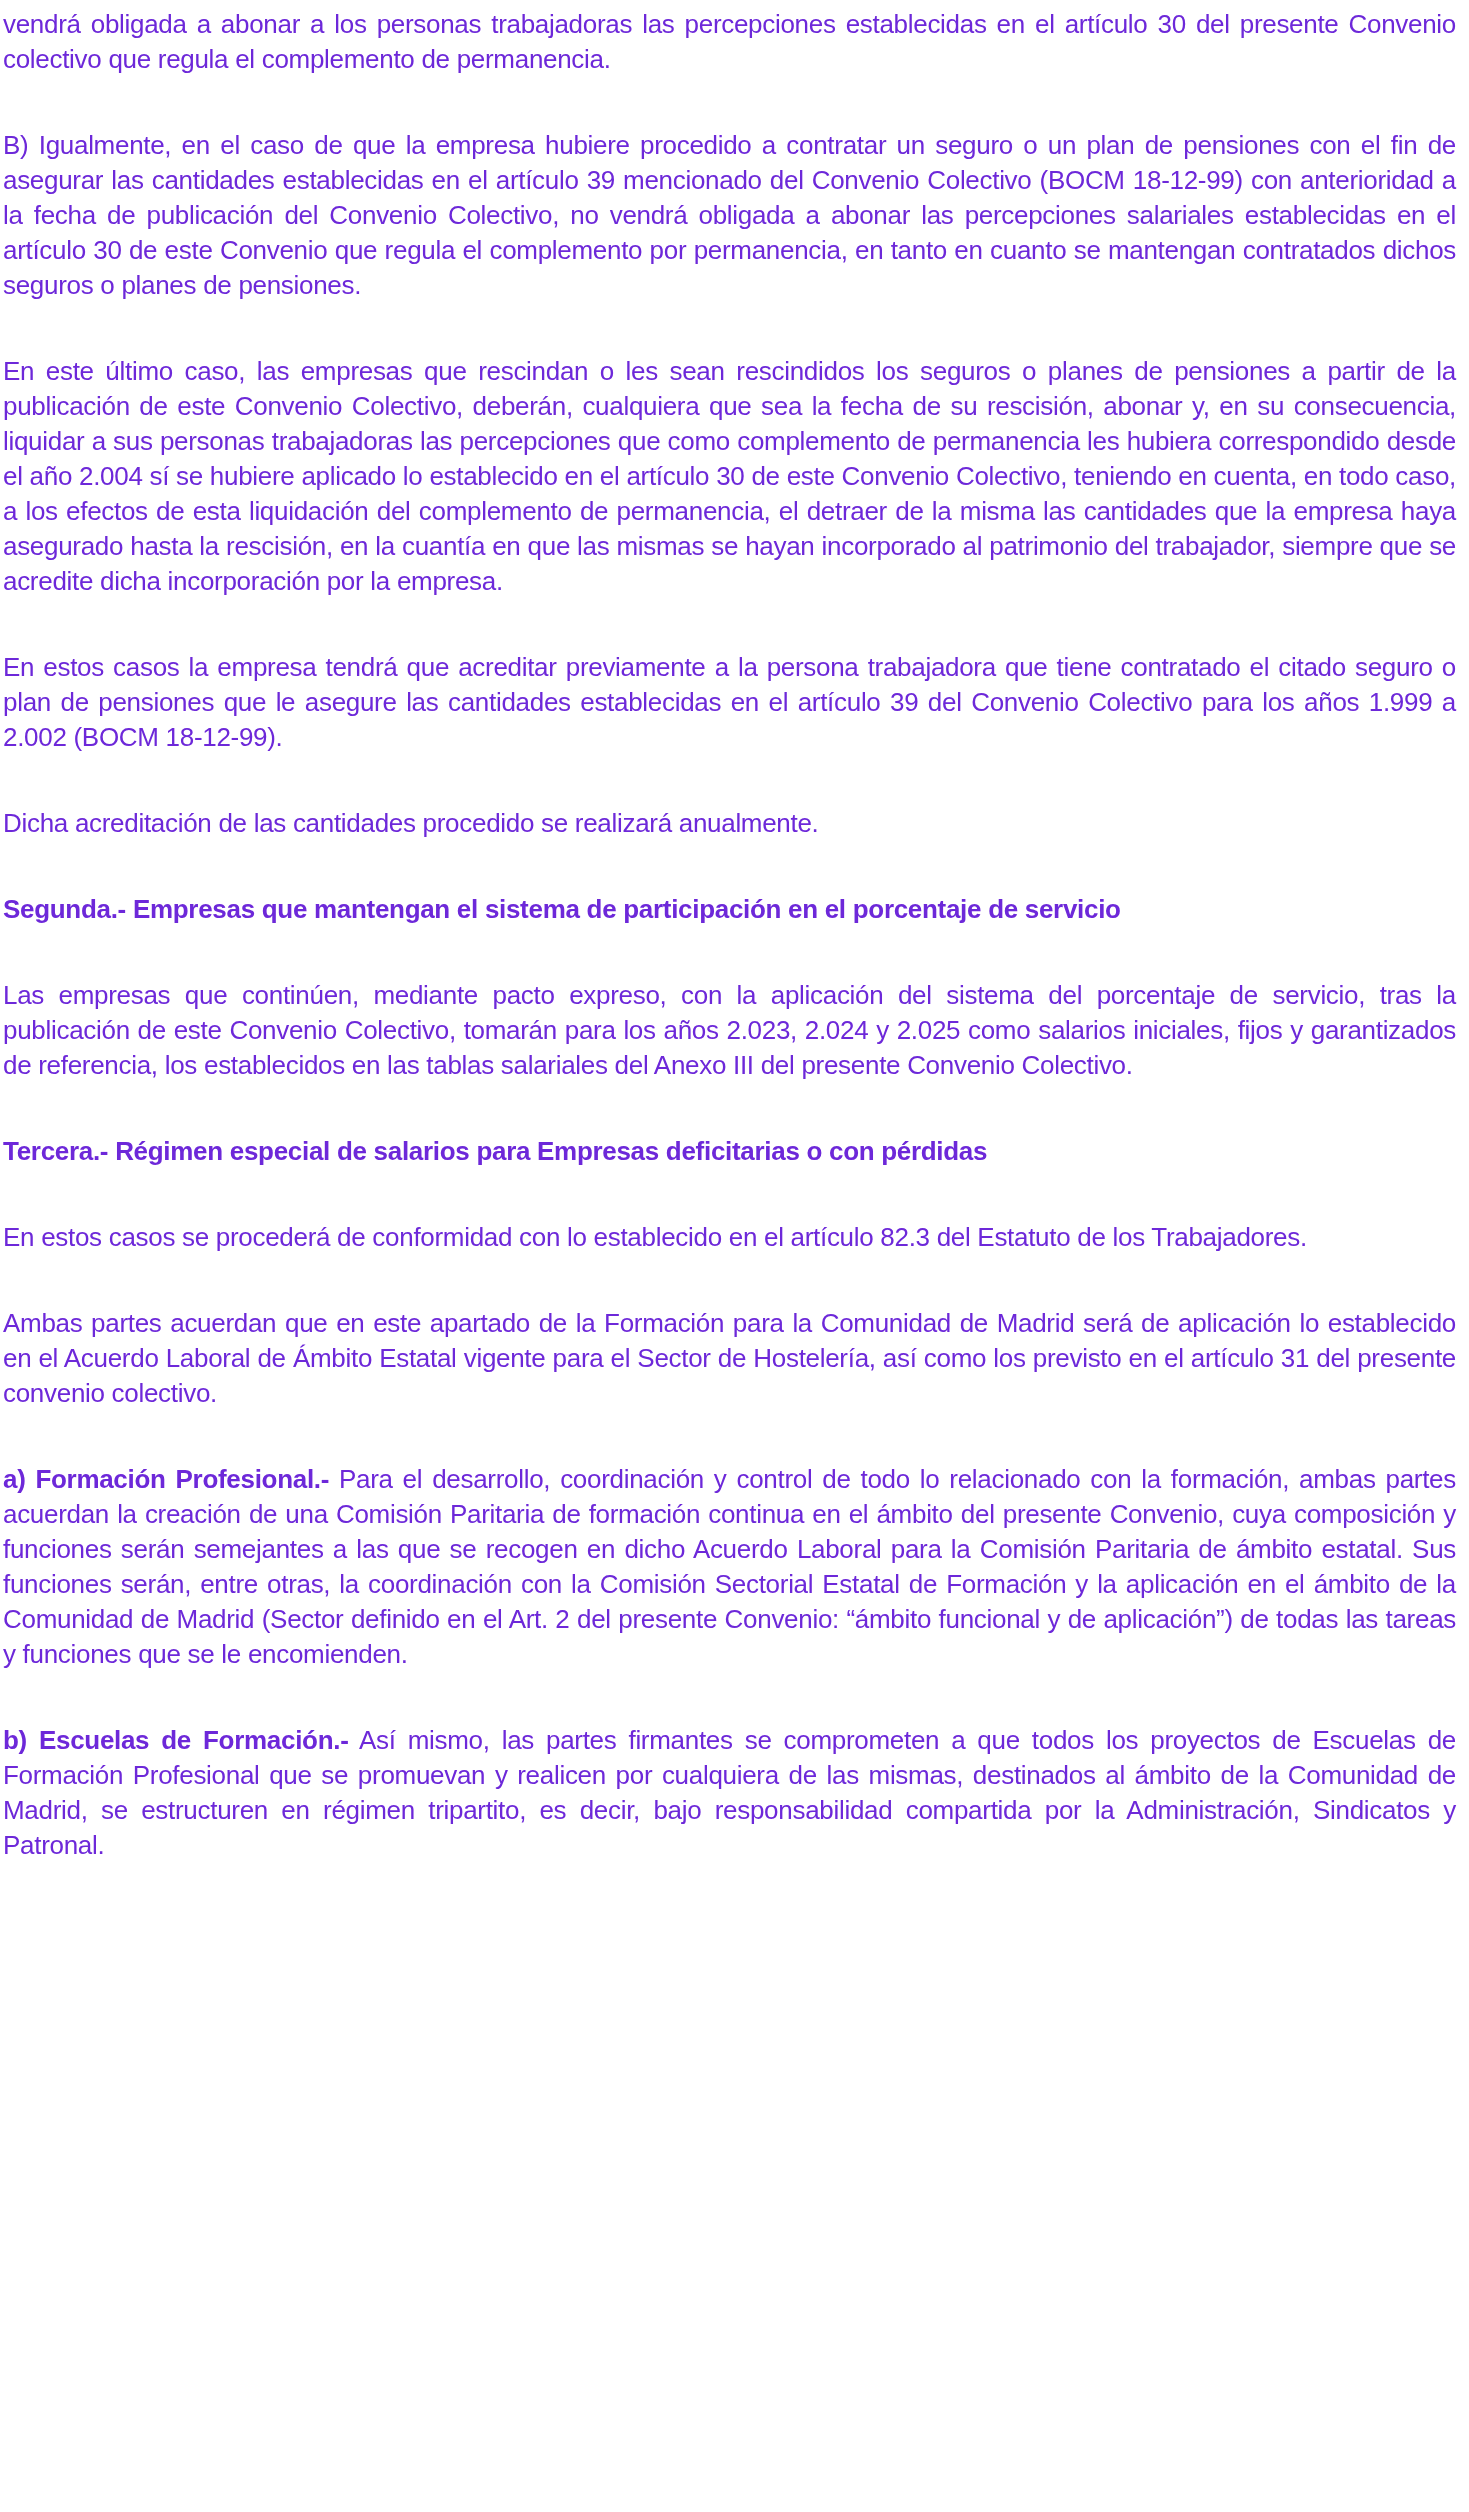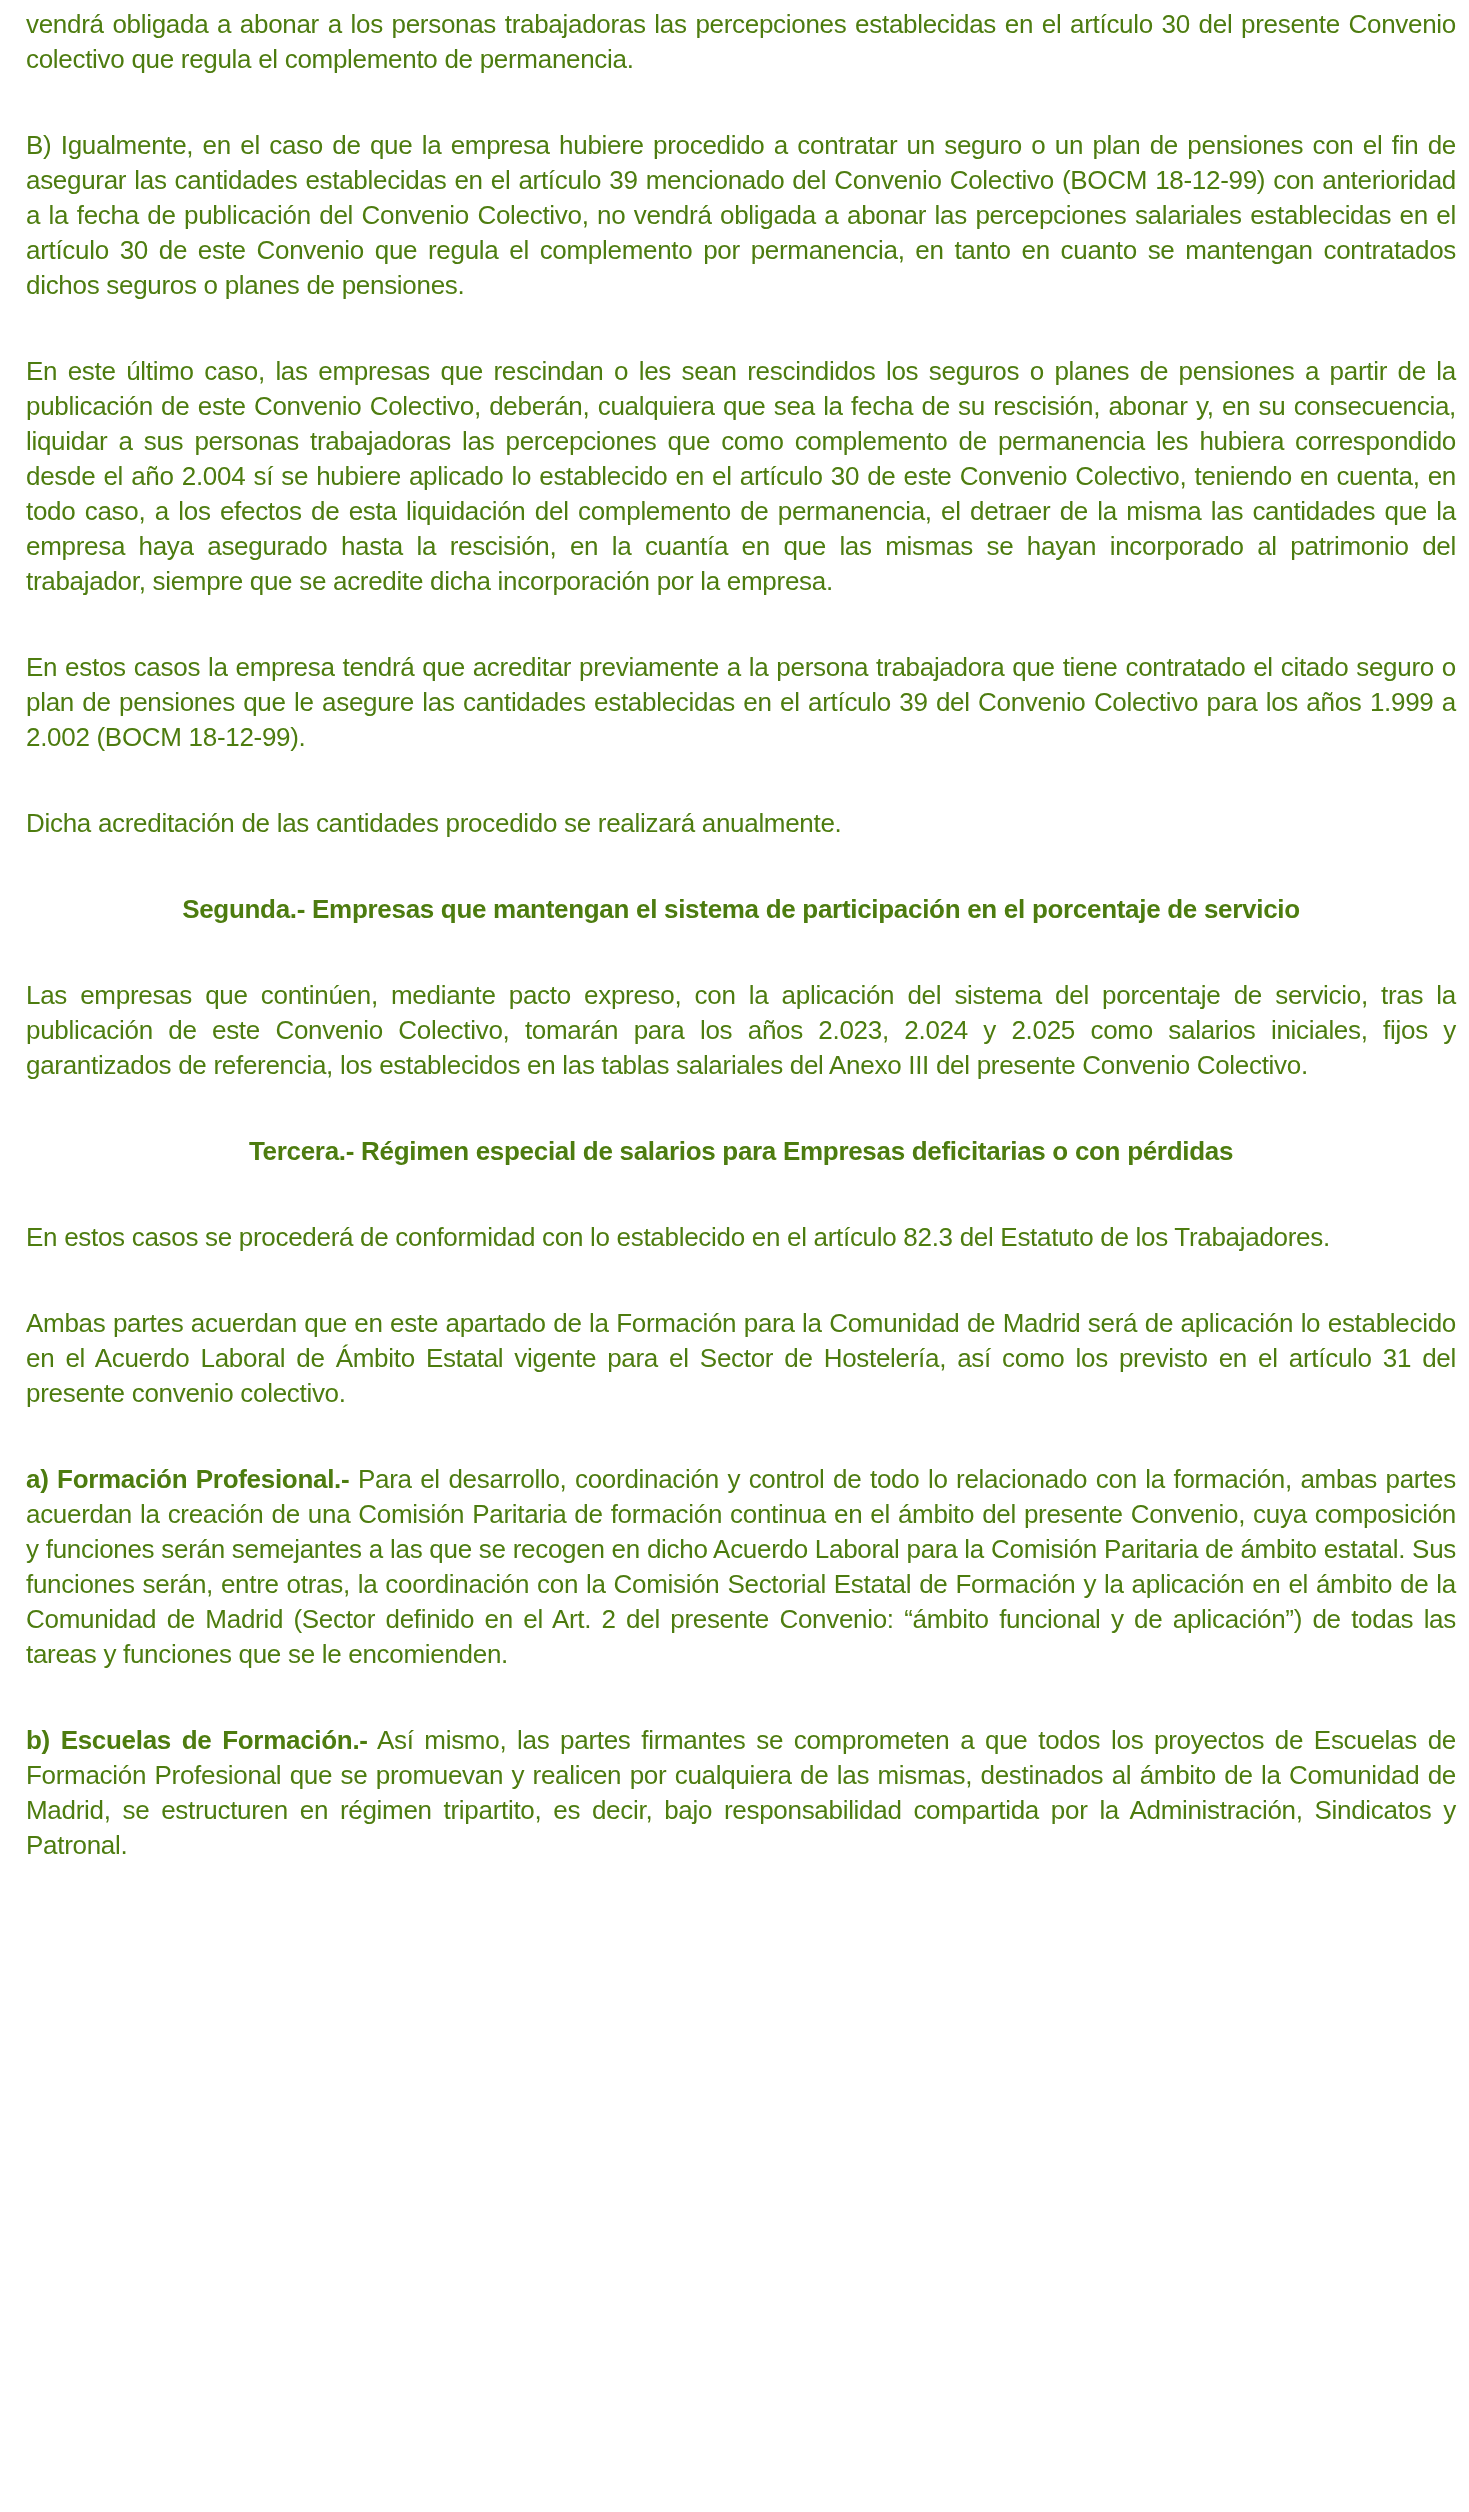--- a/index.html
+++ b/index.html
@@ -5,40 +5,40 @@
   html, body {
     margin: 0;
     padding: 0;
     background: #ffffff;
   }
   .page {
     box-sizing: border-box;
     width: 1470px;
     height: 2512px;
     background: #ffffff;
-    padding: 7px 14px 0 26px;
+    padding: 7px 14px 0 3px;
     font-family: "Liberation Sans", sans-serif;
     font-size: 26px;
     line-height: 35px;
-    color: #4d7c0f;
+    color: #6d28d9;
     letter-spacing: -0.3px;
     overflow: hidden;
   }
   .para {
     margin: 0 0 51px 0;
     text-align: justify;
   }
   .para:last-child {
     margin-bottom: 0;
   }
   .heading {
     margin: 0 0 51px 0;
     font-size: 26px;
     font-weight: 700;
-    text-align: center;
+    text-align: left;
   }
   .gap-before {
   }
   .lead {
     font-weight: 700;
   }
 </style>
 </head>
 <body>
 

